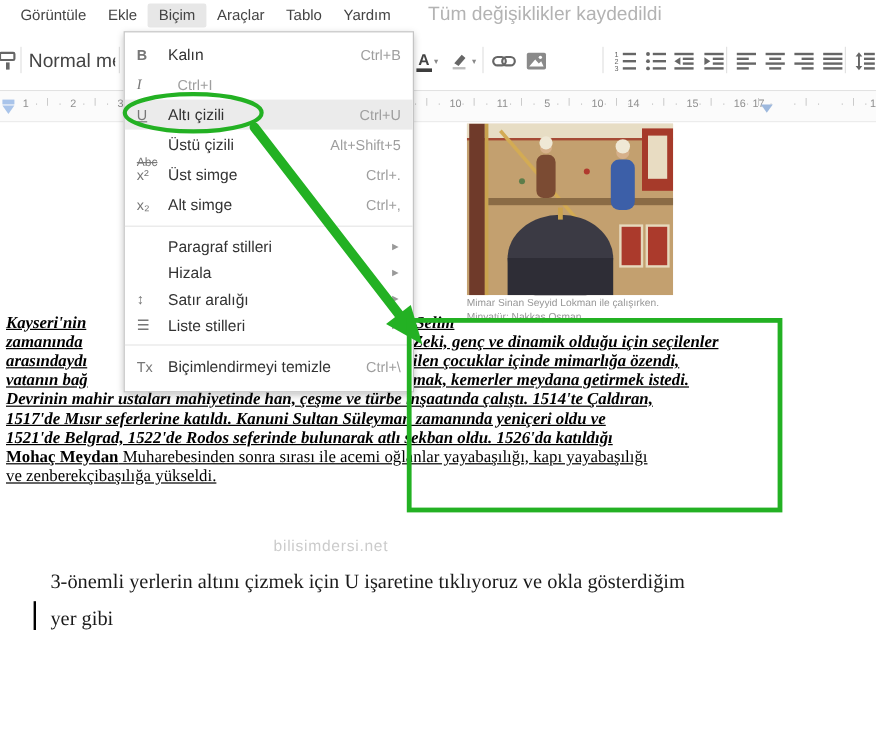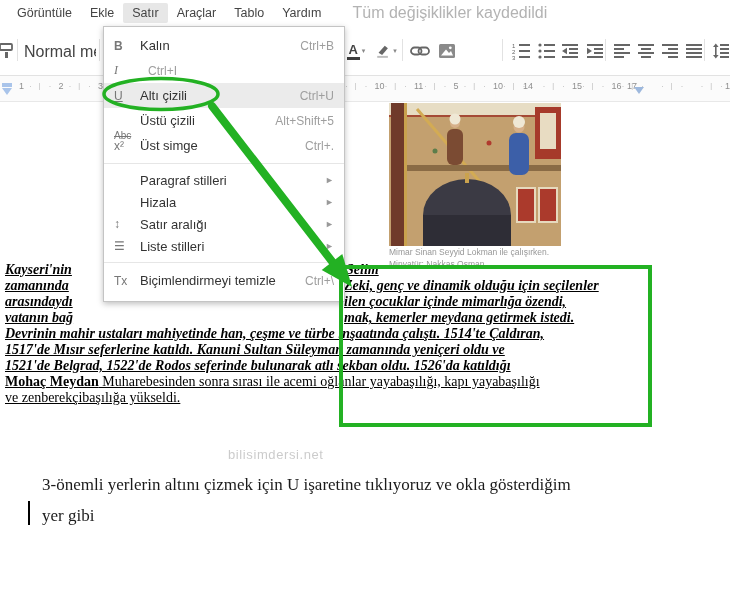--- a/index.html
+++ b/index.html
@@ -76,21 +76,21 @@
   .annot{position:absolute;left:0;top:0;z-index:40;pointer-events:none;}
 </style>
 </head>
 <body>
 
 <div class="stage">
 
   <div class="menubar">
     <span class="mitem">Görüntüle</span>
     <span class="mitem">Ekle</span>
-    <span class="mitem open">Satır</span>
+    <span class="mitem open">Biçim</span>
     <span class="mitem">Araçlar</span>
     <span class="mitem">Tablo</span>
     <span class="mitem">Yardım</span>
     <span class="save-status">Tüm değişiklikler kaydedildi</span>
   </div>
 
   <div class="toolbar">
     <div class="tbtn" style="left:-6px;">
       <svg width="18" height="18" viewBox="0 0 18 18">
           <rect x="2" y="2" width="12" height="6" rx="1" fill="none" stroke="#666" stroke-width="1.8"></rect>
@@ -385,20 +385,25 @@
     <div class="mprow">
       <span class="micon micon-s">Abc</span>
       <span class="mlabel">Üstü çizili</span>
       <span class="mshort">Alt+Shift+5</span>
     </div>
     <div class="mprow">
       <span class="micon">x²</span>
       <span class="mlabel">Üst simge</span>
       <span class="mshort">Ctrl+.</span>
     </div>
+    <div class="mprow">
+      <span class="micon">x₂</span>
+      <span class="mlabel">Alt simge</span>
+      <span class="mshort">Ctrl+,</span>
+    </div>
     <div class="mpsep"></div>
     <div class="mprow sub">
       <span class="micon"></span>
       <span class="mlabel">Paragraf stilleri</span>
       <span class="msub">►</span>
     </div>
     <div class="mprow sub">
       <span class="micon"></span>
       <span class="mlabel">Hizala</span>
       <span class="msub">►</span>

